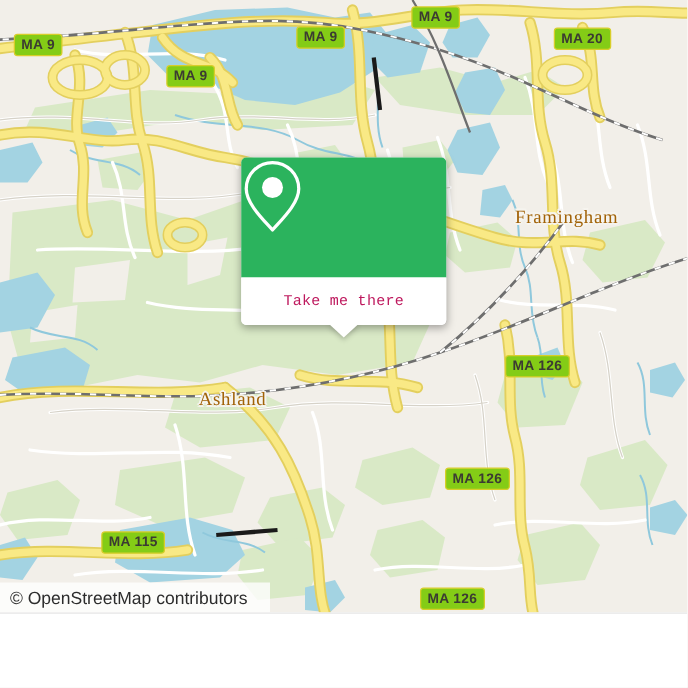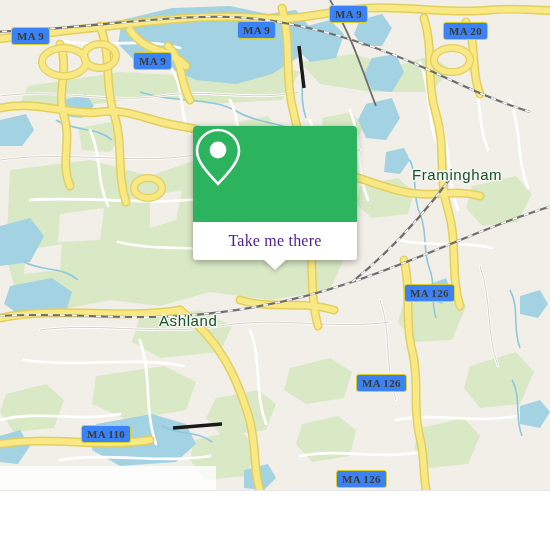--- a/index.html
+++ b/index.html
@@ -10,39 +10,39 @@
   }
   #root{position:relative;width:550px;height:550px;overflow:hidden;background:#fff;}
 
   
   .map{position:absolute;left:0;top:0;width:550px;height:490px;overflow:hidden;background:#f2efe9;}
   .map svg{position:absolute;left:0;top:0;display:block;}
 
   
   .place-label{
     position:absolute;
-    font-family:Liberation Sans, sans-serif;
+    font-family:Liberation Serif, serif;
     font-size:15px;
-    color:#14532d;
+    color:#a16207;
     letter-spacing:.6px;
     white-space:nowrap;
     text-shadow:
       -1.6px 0 #f6f4ef, 1.6px 0 #f6f4ef, 0 -1.6px #f6f4ef, 0 1.6px #f6f4ef,
       -1.2px -1.2px #f6f4ef, 1.2px -1.2px #f6f4ef, -1.2px 1.2px #f6f4ef, 1.2px 1.2px #f6f4ef;
     pointer-events:none;
   }
 
   
   .shield{
     position:absolute;
-    background:#3b82f6;
+    background:#84cc16;
     border:1.5px solid #d8ce2a;
     border-radius:3px;
     color:#3b3b32;
-    font-family:Liberation Serif, serif;
+    font-family:Liberation Sans, sans-serif;
     font-size:11px;
     font-weight:bold;
     letter-spacing:.3px;
     padding:1.5px 5px 2px 5px;
     line-height:12px;
     white-space:nowrap;
     box-sizing:border-box;
   }
 
   
@@ -67,22 +67,22 @@
     position:absolute;left:0;top:0;width:164px;height:96px;
     background:#2bb35d;border-radius:4px 4px 0 0;
     display:flex;align-items:center;justify-content:center;
   }
   .card-bottom{
     position:absolute;left:0;top:96px;width:164px;height:38px;
     background:#ffffff;border-radius:0 0 4px 4px;
     display:flex;align-items:center;justify-content:center;
   }
   .card-label{
-    font-family:Liberation Serif, serif;
-    font-size:16px;color:#4c1d95;letter-spacing:.2px;white-space:nowrap;
+    font-family:Liberation Mono, monospace;
+    font-size:12px;color:#be185d;letter-spacing:.2px;white-space:nowrap;
   }
   .card-tail{
     position:absolute;left:70px;top:133px;width:0;height:0;
     border-left:12px solid transparent;
     border-right:12px solid transparent;
     border-top:11px solid #ffffff;
     filter:drop-shadow(0 2px 2px rgba(0,0,0,.22));
   }
 
   
@@ -277,24 +277,25 @@
     <div class="place-label" style="left:412px;top:166px;">Framingham</div>
     <div class="place-label" style="left:159px;top:312px;">Ashland</div>
 
     <div class="shield" style="left:11px;top:27px;">MA 9</div>
     <div class="shield" style="left:133px;top:52px;">MA 9</div>
     <div class="shield" style="left:237px;top:21px;">MA 9</div>
     <div class="shield" style="left:329px;top:5px;">MA 9</div>
     <div class="shield" style="left:443px;top:22px;">MA 20</div>
     <div class="shield" style="left:404px;top:284px;">MA 126</div>
     <div class="shield" style="left:356px;top:374px;">MA 126</div>
-    <div class="shield" style="left:81px;top:425px;">MA 110</div>
+    <div class="shield" style="left:81px;top:425px;">MA 115</div>
     <div class="shield" style="left:336px;top:470px;">MA 126</div>
 
     <div class="attrib-strip"></div>
+    <div class="attrib-text">© OpenStreetMap contributors</div>
 
     <div class="card">
       <div class="card-tail"></div>
       <div class="card-top">
         <svg width="50" height="62" viewBox="0 0 50 62">
           <path d="M25,4 C36.6,4 46,13.4 46,25 C46,37 32,50 25,58 C18,50 4,37 4,25 C4,13.4 13.4,4 25,4 Z" fill="none" stroke="#ffffff" stroke-width="2.6" stroke-linejoin="round"></path>
           <circle cx="25" cy="24" r="8.4" fill="#ffffff"></circle>
         </svg>
       </div>
       <div class="card-bottom">

